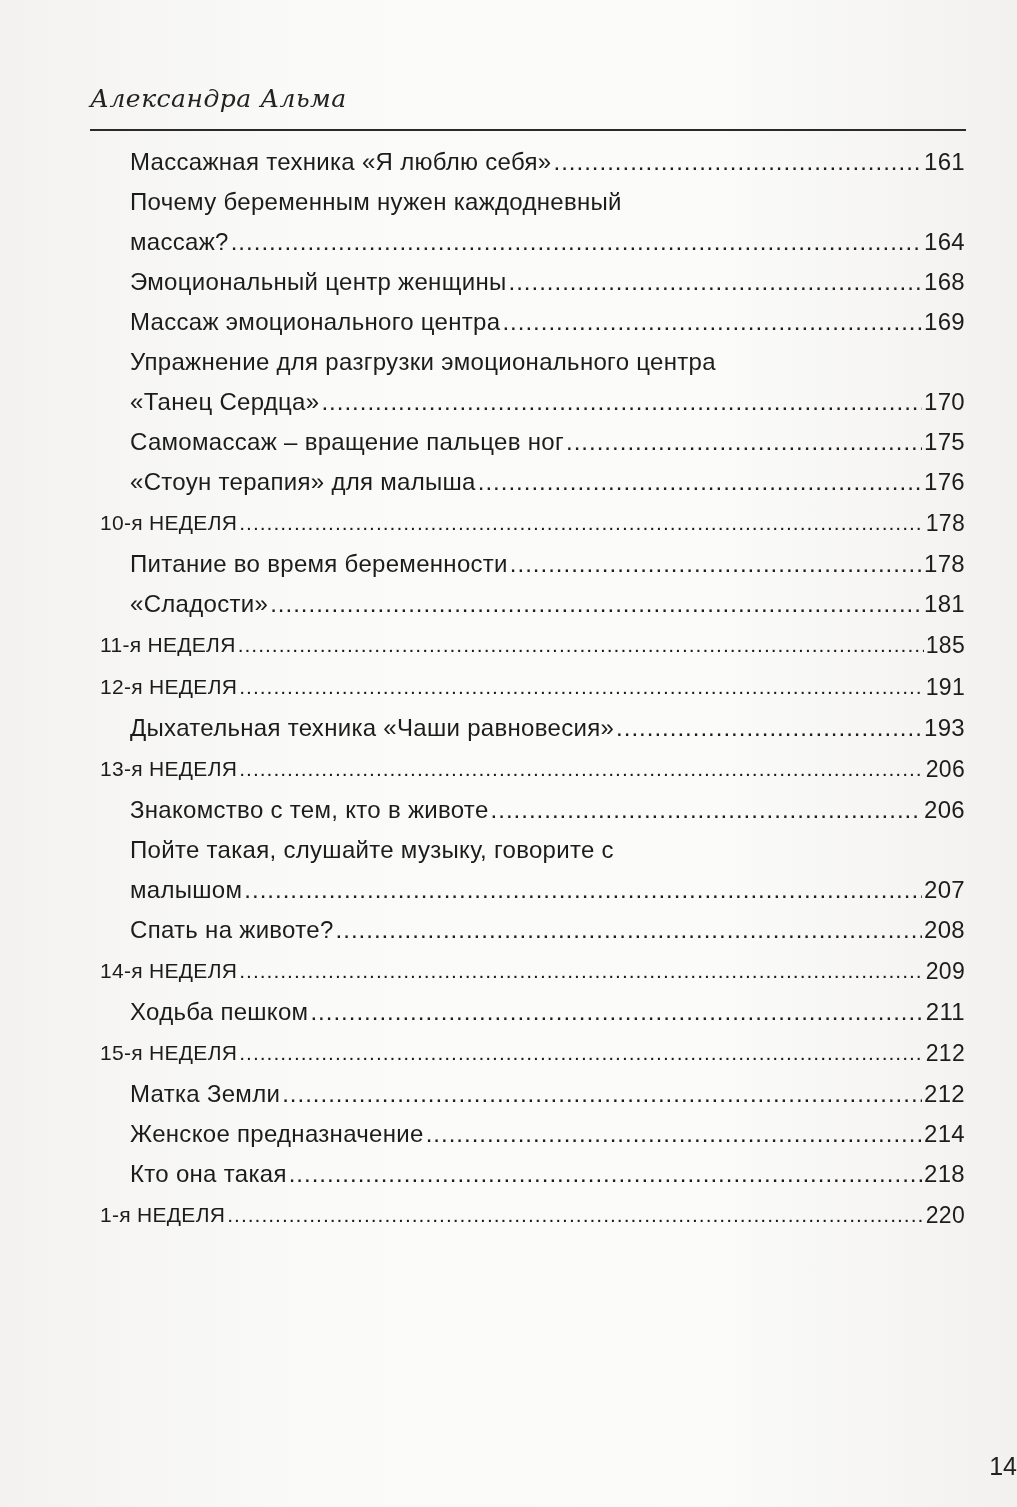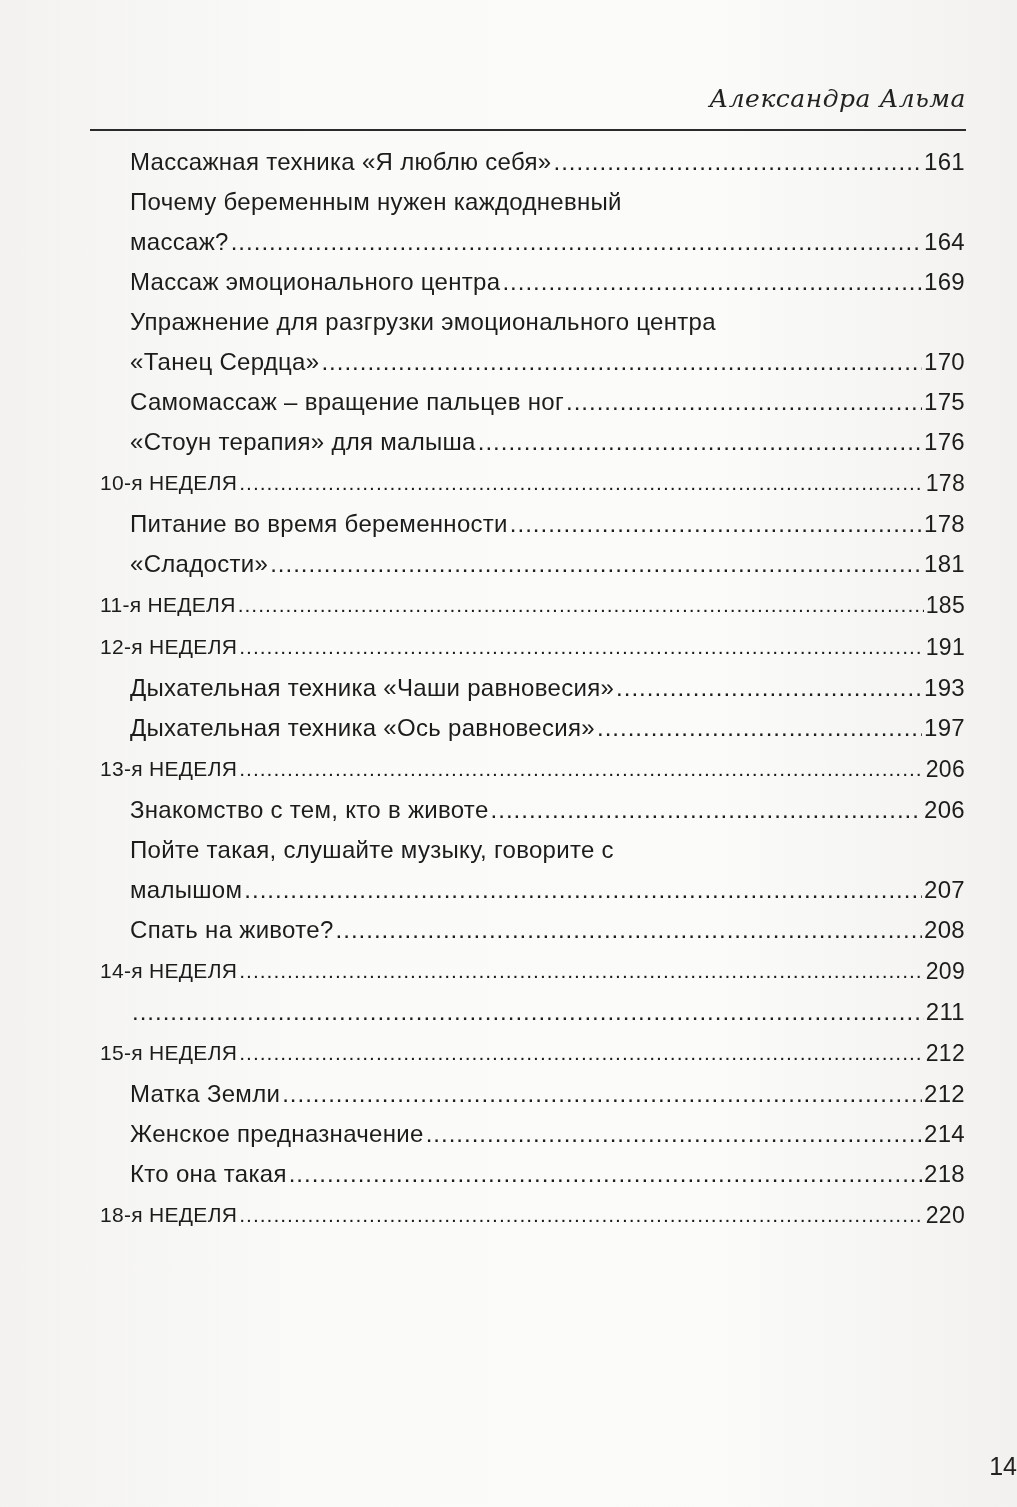--- a/index.html
+++ b/index.html
@@ -25,21 +25,21 @@
       position: absolute;
       left: 90px;
       top: 78px;
       width: 876px;
       height: 52px;
     }
     .header-title {
       position: absolute;
       left: 0; right: 0;
       top: 6px;
-      text-align: right;
+      text-align: left;
       font-family: "DejaVu Serif", serif;
       font-style: italic;
       font-size: 25px;
       letter-spacing: 0.5px;
       color: #222;
     }
     .header-rule {
       position: absolute;
       left: 0;
       right: 0;
@@ -121,20 +121,25 @@
         <span class="dots"></span>
         <span class="page-num">161</span>
       </div>
       <div class="toc-line-only">Почему беременным нужен каждодневный</div>
       <div class="toc-row sub">
         <span class="label">массаж?</span>
         <span class="dots"></span>
         <span class="page-num">164</span>
       </div>
       <div class="toc-row sub">
+        <span class="label">Эмоциональный центр женщины</span>
+        <span class="dots"></span>
+        <span class="page-num">168</span>
+      </div>
+      <div class="toc-row sub">
         <span class="label">Массаж эмоционального центра</span>
         <span class="dots"></span>
         <span class="page-num">169</span>
       </div>
       <div class="toc-line-only">Упражнение для разгрузки эмоционального центра</div>
       <div class="toc-row sub">
         <span class="label">«Танец Сердца»</span>
         <span class="dots"></span>
         <span class="page-num">170</span>
       </div>
@@ -171,25 +176,20 @@
       <div class="toc-row week">
         <span class="label">12-я НЕДЕЛЯ</span>
         <span class="dots"></span>
         <span class="page-num">191</span>
       </div>
       <div class="toc-row sub">
         <span class="label">Дыхательная техника «Чаши равновесия»</span>
         <span class="dots"></span>
         <span class="page-num">193</span>
       </div>
-      <div class="toc-row sub">
-        <span class="label">Дыхательная техника «Ось равновесия»</span>
-        <span class="dots"></span>
-        <span class="page-num">197</span>
-      </div>
       <div class="toc-row week">
         <span class="label">13-я НЕДЕЛЯ</span>
         <span class="dots"></span>
         <span class="page-num">206</span>
       </div>
       <div class="toc-row sub">
         <span class="label">Знакомство с тем, кто в животе</span>
         <span class="dots"></span>
         <span class="page-num">206</span>
       </div>
@@ -203,20 +203,21 @@
         <span class="label">Спать на животе?</span>
         <span class="dots"></span>
         <span class="page-num">208</span>
       </div>
       <div class="toc-row week">
         <span class="label">14-я НЕДЕЛЯ</span>
         <span class="dots"></span>
         <span class="page-num">209</span>
       </div>
       <div class="toc-row sub">
+        <span class="label">Ходьба пешком</span>
         <span class="dots"></span>
         <span class="page-num">211</span>
       </div>
       <div class="toc-row week">
         <span class="label">15-я НЕДЕЛЯ</span>
         <span class="dots"></span>
         <span class="page-num">212</span>
       </div>
       <div class="toc-row sub">
         <span class="label">Матка Земли</span>
@@ -227,21 +228,21 @@
         <span class="label">Женское предназначение</span>
         <span class="dots"></span>
         <span class="page-num">214</span>
       </div>
       <div class="toc-row sub">
         <span class="label">Кто она такая</span>
         <span class="dots"></span>
         <span class="page-num">218</span>
       </div>
       <div class="toc-row week">
-        <span class="label">18-я НЕДЕЛЯ</span>
+        <span class="label">1-я НЕДЕЛЯ</span>
         <span class="dots"></span>
         <span class="page-num">220</span>
       </div>
     </div>
 
   <div class="page-footer">14</div>
 
 </div>
 
 </body></html>

